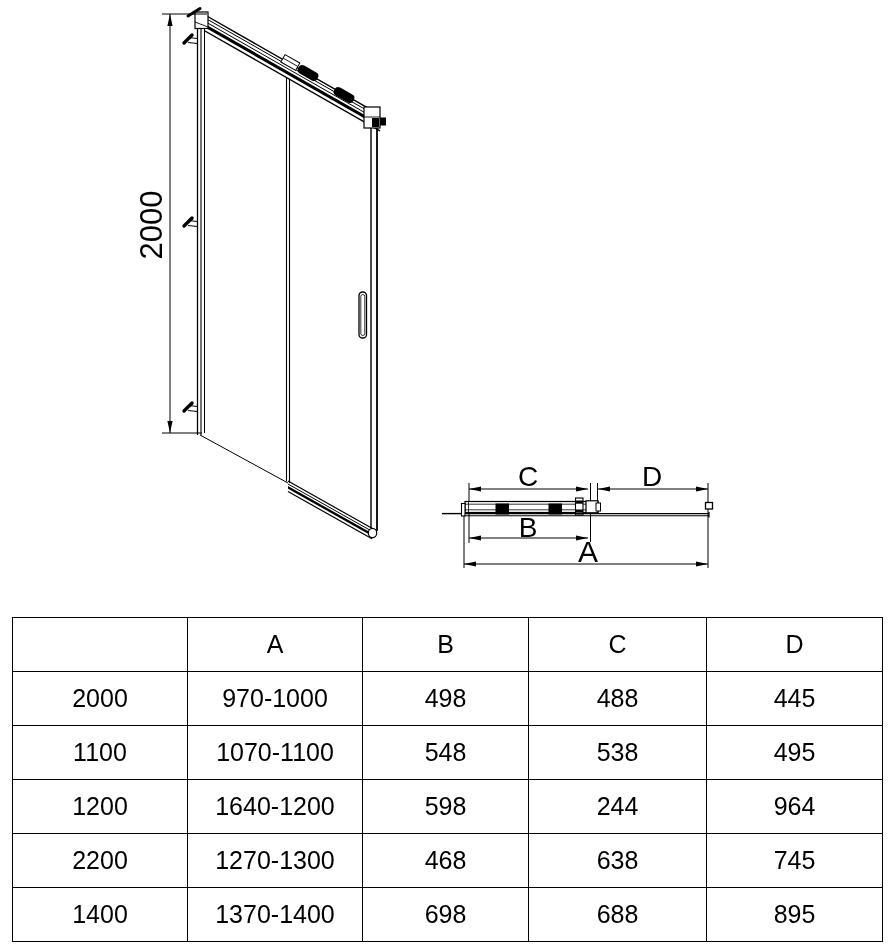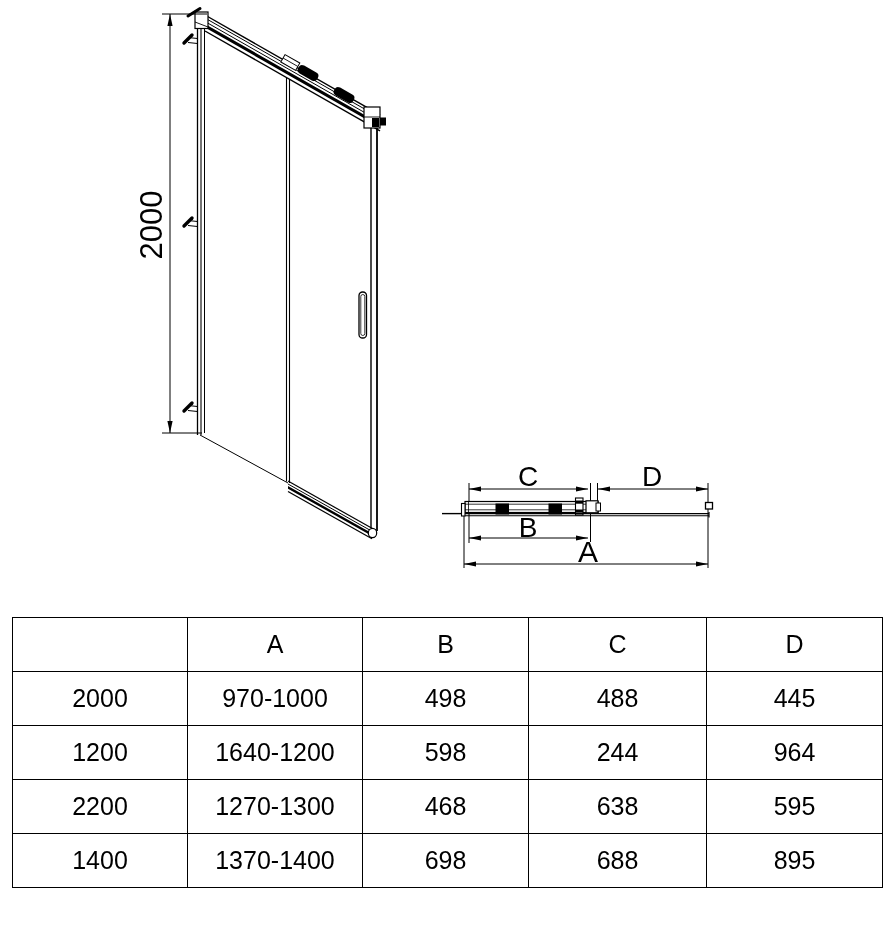--- a/index.html
+++ b/index.html
@@ -237,32 +237,39 @@
       <th>D</th>
     </tr>
     <tr>
       <td>2000</td>
       <td>970-1000</td>
       <td>498</td>
       <td>488</td>
       <td>445</td>
     </tr>
     <tr>
+      <td>1100</td>
+      <td>1070-1100</td>
+      <td>548</td>
+      <td>538</td>
+      <td>495</td>
+    </tr>
+    <tr>
       <td>1200</td>
       <td>1640-1200</td>
       <td>598</td>
       <td>244</td>
       <td>964</td>
     </tr>
     <tr>
       <td>2200</td>
       <td>1270-1300</td>
       <td>468</td>
       <td>638</td>
-      <td>595</td>
+      <td>745</td>
     </tr>
     <tr>
       <td>1400</td>
       <td>1370-1400</td>
       <td>698</td>
       <td>688</td>
       <td>895</td>
     </tr>
   </tbody>
     </table>

